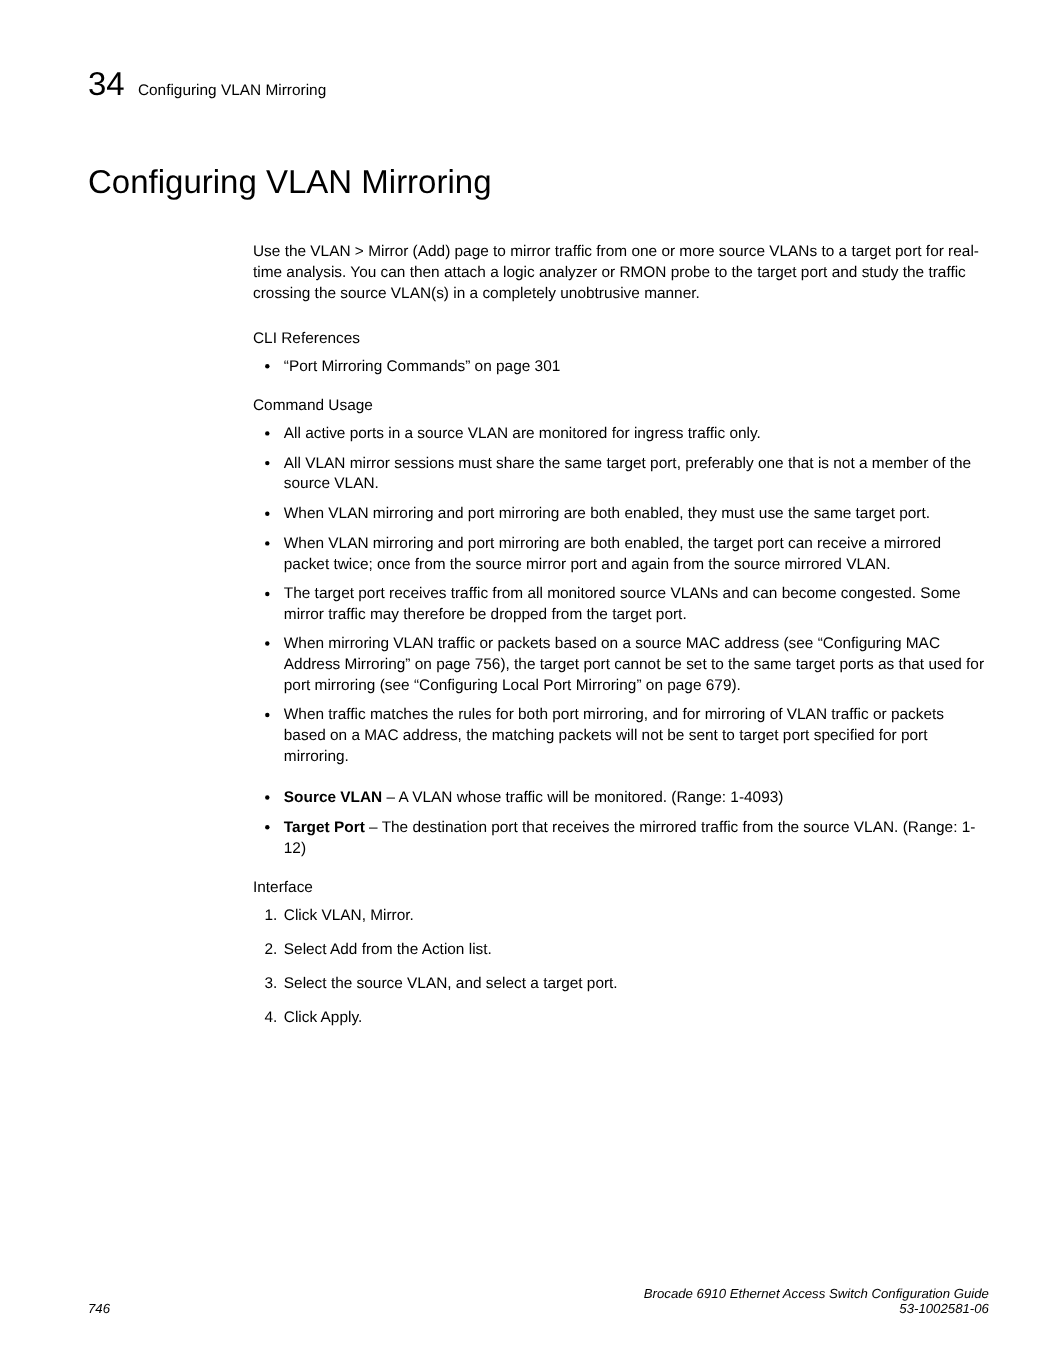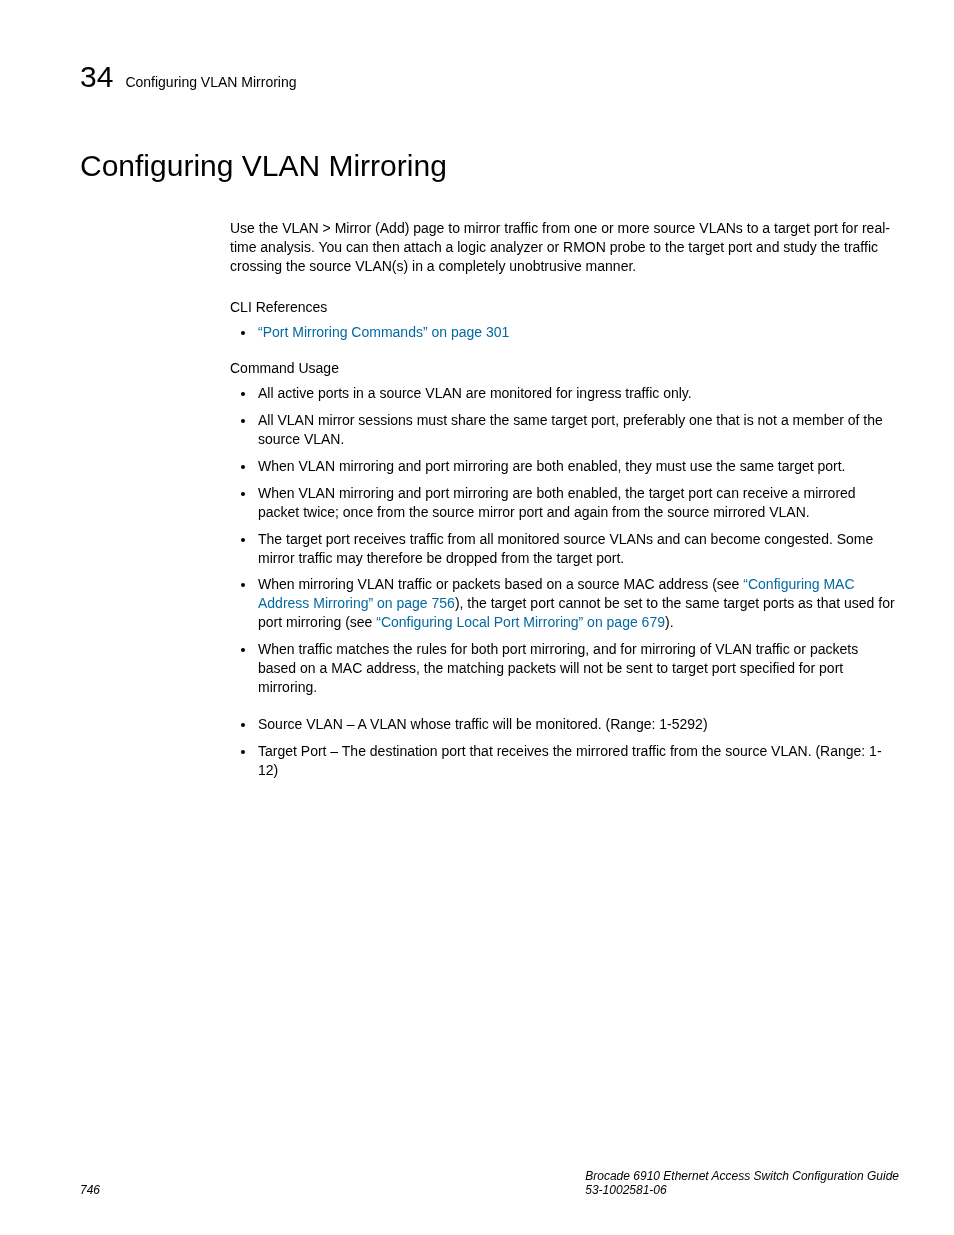--- a/index.html
+++ b/index.html
@@ -66,44 +66,45 @@
   }
   ol.num {
     margin: 0 0 18px 0;
     padding-left: 26px;
   }
   ol.num > li {
     margin-bottom: 12px;
     padding-left: 2px;
   }
   .link {
-    color: #0369a1;
+    color: #000000;
     cursor: pointer;
   }
   .bold {
-    font-weight: normal;
+    font-weight: bold;
     font-family: Arial, sans-serif;
     text-align: center;
   }
   .param-intro {
     margin: 0 0 14px 0;
   }
   .footer {
     position: absolute;
     bottom: 38px;
     left: 80px;
     right: 55px;
     display: flex;
     justify-content: space-between;
     align-items: flex-end;
     font-style: italic;
     font-size: 12px;
     font-family: Arial, sans-serif;
   }
   .footer .right {
+    text-align: right;
   }
 </style>
 </head>
 <body>
 
 <div class="page">
 
   <div class="header-row">
     <span class="chapter-num">34</span>
     <span class="running-title">Configuring VLAN Mirroring</span>
@@ -130,27 +131,34 @@
       <li>When VLAN mirroring and port mirroring are both enabled, the target port can receive a mirrored packet twice; once from the source mirror port and again from the source mirrored VLAN.</li>
       <li>The target port receives traffic from all monitored source VLANs and can become congested. Some mirror traffic may therefore be dropped from the target port.</li>
       <li>
         <span>When mirroring VLAN traffic or packets based on a source MAC address (see </span><span class="link">“Configuring MAC Address Mirroring” on page 756</span><span>), the target port cannot be set to the same target ports as that used for port mirroring (see </span><span class="link">“Configuring Local Port Mirroring” on page 679</span><span>).</span>
       </li>
       <li>When traffic matches the rules for both port mirroring, and for mirroring of VLAN traffic or packets based on a MAC address, the matching packets will not be sent to target port specified for port mirroring.</li>
     </ul>
 
     <ul class="bul">
       <li>
-        <span class="bold">Source VLAN</span><span> – A VLAN whose traffic will be monitored. (Range: 1-5292)</span>
+        <span class="bold">Source VLAN</span><span> – A VLAN whose traffic will be monitored. (Range: 1-4093)</span>
       </li>
       <li>
         <span class="bold">Target Port</span><span> – The destination port that receives the mirrored traffic from the source VLAN. (Range: 1-12)</span>
       </li>
     </ul>
 
+    <p class="section-label">Interface</p>
+    <ol class="num">
+      <li>Click VLAN, Mirror.</li>
+      <li>Select Add from the Action list.</li>
+      <li>Select the source VLAN, and select a target port.</li>
+      <li>Click Apply.</li>
+    </ol>
 
   </div>
 
   <div class="footer">
     <div>746</div>
     <div class="right">
       <div>Brocade 6910 Ethernet Access Switch Configuration Guide</div>
       <div>53-1002581-06</div>
     </div>
   </div>

